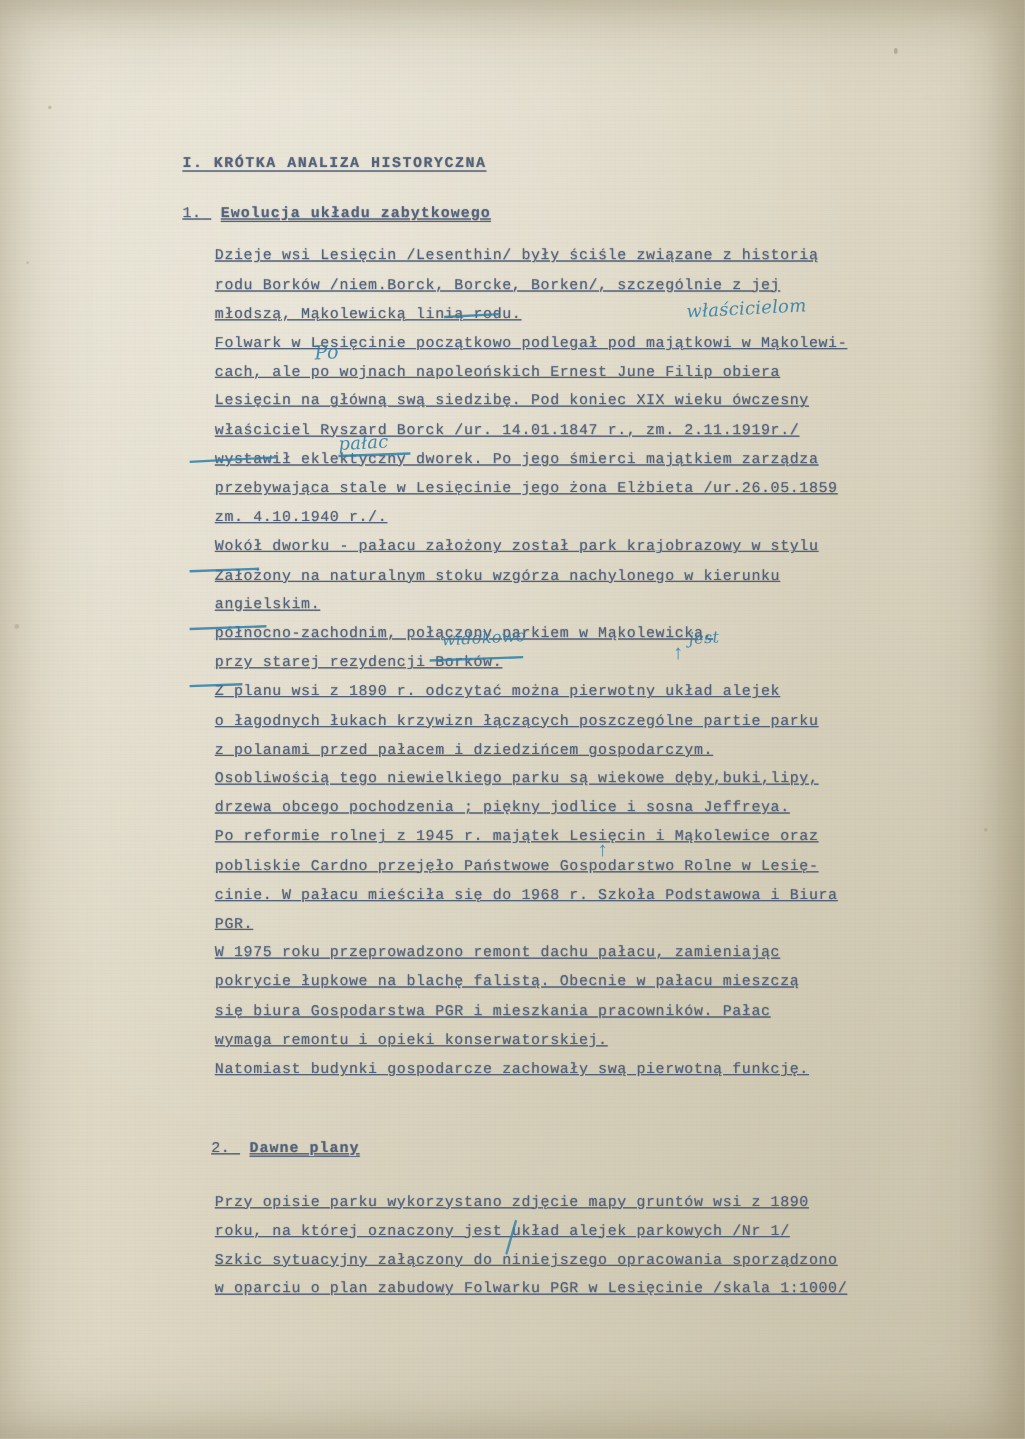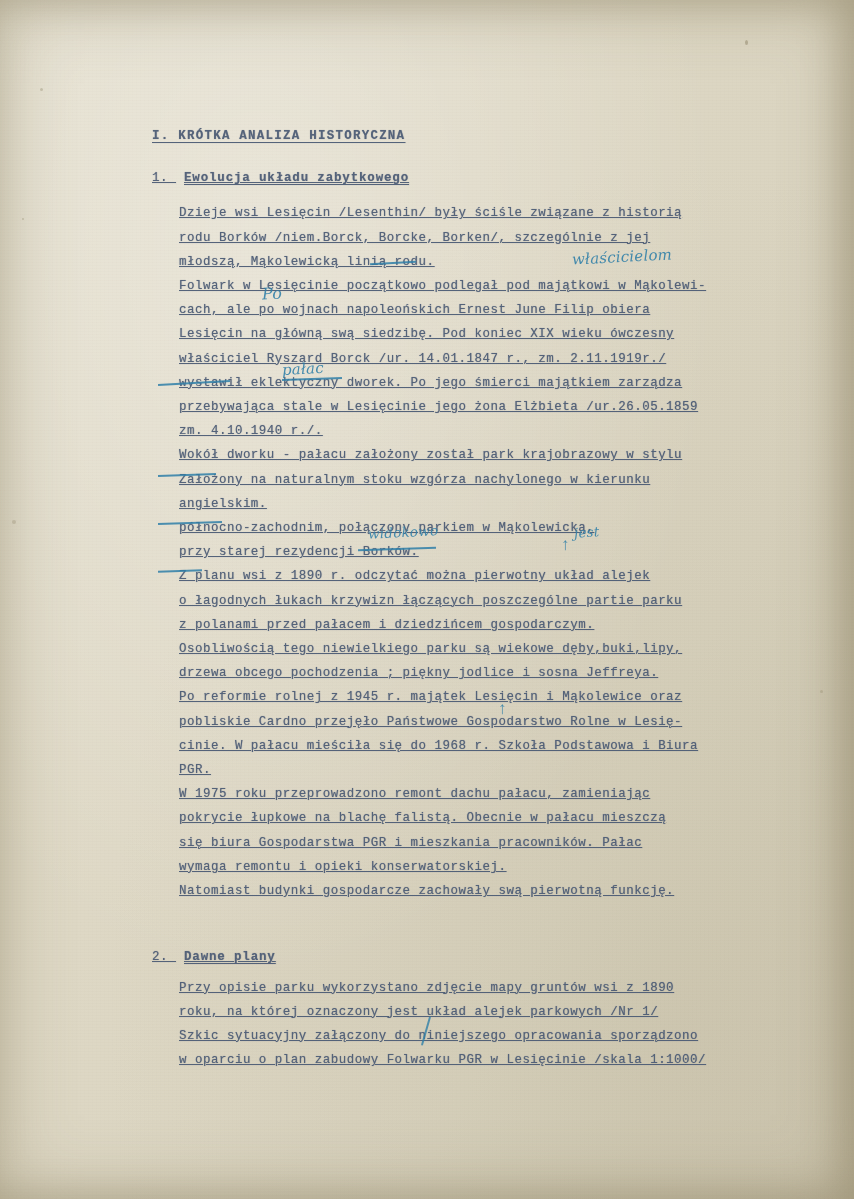--- a/index.html
+++ b/index.html
@@ -123,21 +123,21 @@
     color: #2f7fa8;
     font-size: 17px;
     opacity: .85;
   }
   .speck {
     position: absolute;
     background: #8d8468;
     border-radius: 50%;
     opacity: .5;
   }
-  .gap { margin-top: 42px; }
+  .gap { margin-top: 42px; margin-left: 24px; }
 </style>
 </head>
 <body>
 
 <div class="paper"></div>
 <div class="grain"></div>
 
 <div class="sheet">
 
   <div class="speck" style="left:745px;top:40px;width:3px;height:5px;"></div>
@@ -185,21 +185,21 @@
       <div class="line">się biura Gospodarstwa PGR i mieszkania pracowników. Pałac</div>
       <div class="line">wymaga remontu i opieki konserwatorskiej.</div>
       <div class="line">Natomiast budynki gospodarcze zachowały swą pierwotną funkcję.</div>
     </div>
 
     <div class="para gap">
       <span>2.</span>
       <span class="section-title" style="margin-left:8px;">Dawne plany</span>
     </div>
 
-    <div class="para indent" style="margin-top:6px;">
+    <div class="para indent" style="margin-top:20px;">
       <div class="line">Przy opisie parku wykorzystano zdjęcie mapy gruntów wsi z 1890</div>
       <div class="line">roku, na której oznaczony jest układ alejek parkowych /Nr 1/</div>
       <div class="line">Szkic sytuacyjny załączony do niniejszego opracowania sporządzono</div>
       <div class="line">w oparciu o plan zabudowy Folwarku PGR w Lesięcinie /skala 1:1000/</div>
     </div>
 
   </div>
 
   <div class="hand" style="left:572px;top:248px;">właścicielom</div>
   <div class="hand" style="left:262px;top:284px;font-size:16px;">Po</div>

